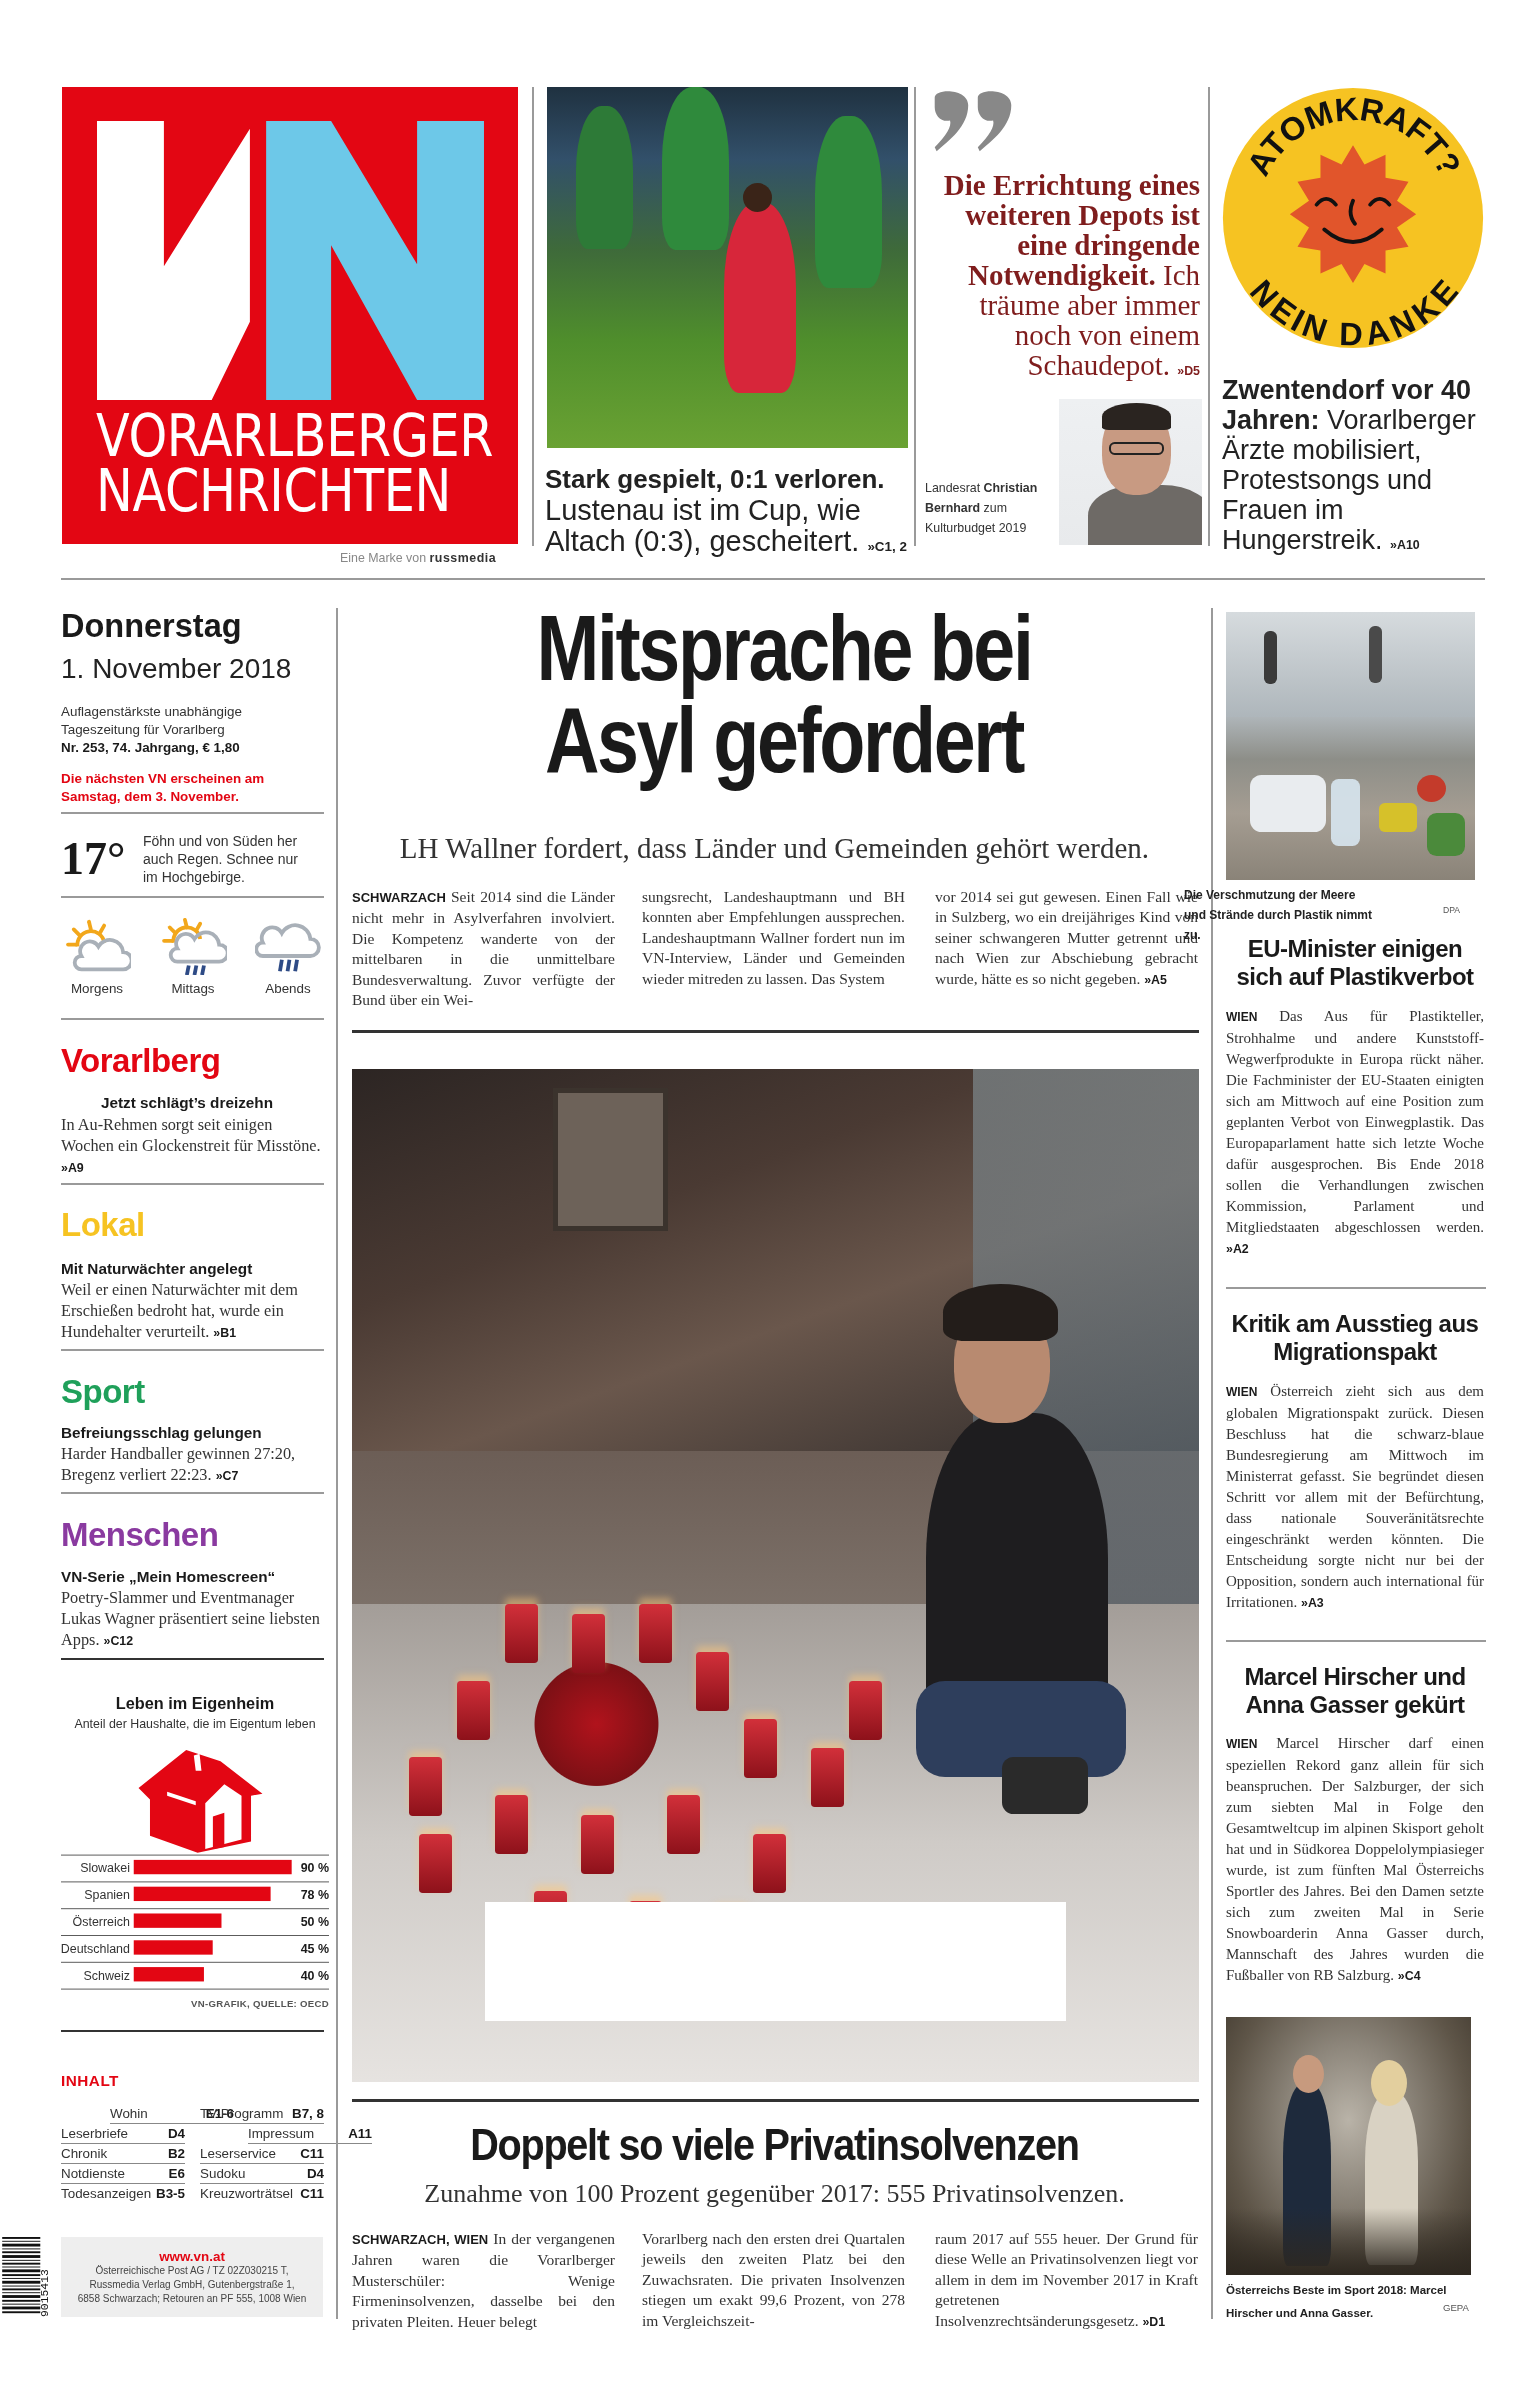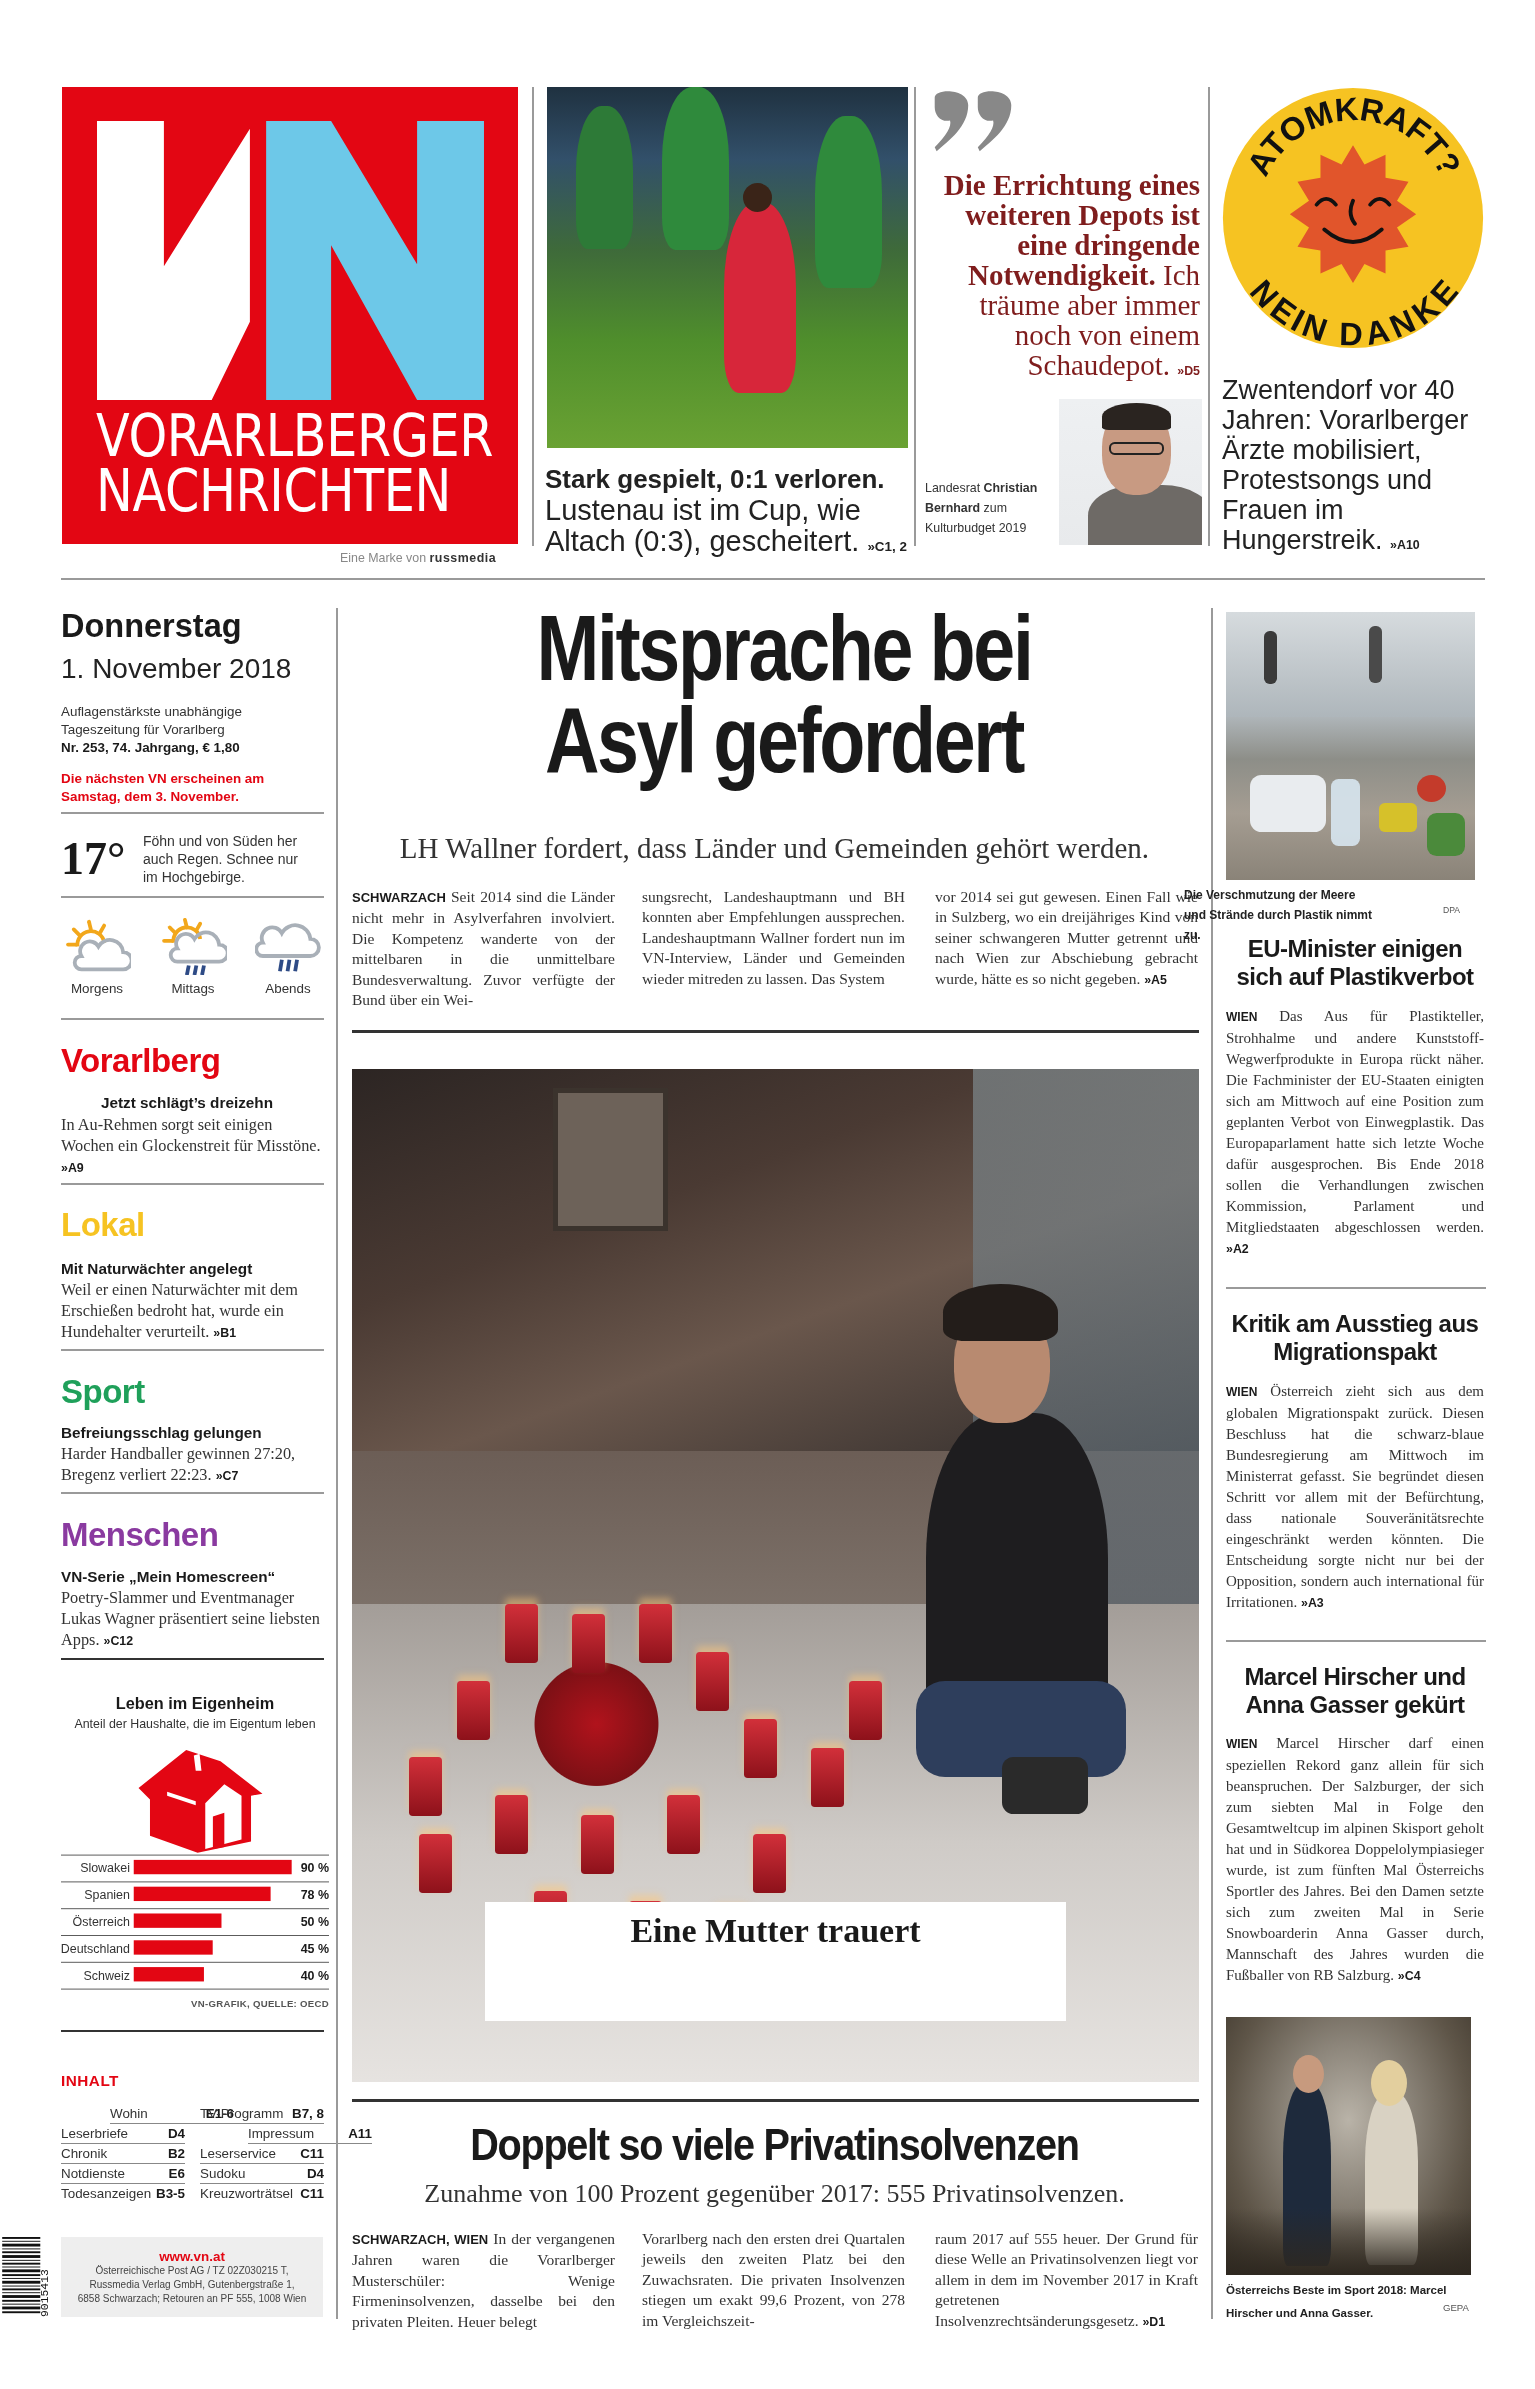--- a/index.html
+++ b/index.html
@@ -30,21 +30,21 @@
   #quote-text { left: 932px; top: 170px; width: 268px; font-size: 29px; line-height: 30px; color: #7f1d1d; text-align: right; }
   #quote-text b { font-weight: bold; }
   #quote-text .ref { font-family: "Liberation Sans", sans-serif; font-weight: bold; font-size: 12.4px; }
   #quote-credit { left: 925px; top: 478px; width: 143px; font-size: 12.4px; line-height: 20px; color: #333; }
   #quote-credit b { font-weight: bold; }
   #quote-photo { left: 1059px; top: 399px; width: 143px; height: 146px; background: linear-gradient(180deg,#eef0f2 0%,#e8eaec 100%); overflow: hidden; }
 
   
   #atom { left: 1221px; top: 86px; width: 264px; height: 264px; }
   #atom-text { left: 1222px; top: 375px; width: 287px; font-size: 27px; line-height: 30px; color: #222; }
-  #atom-text b { font-weight: normal; }
+  #atom-text b { font-weight: bold; }
   #atom-text .ref { font-weight: bold; font-size: 12.4px; }
 
   
   #day { left: 61px; top: 608px; font-size: 32.5px; font-weight: bold; color: #1a1a1a; }
   #date { left: 61px; top: 653px; font-size: 28px; color: #222; }
   #edition { left: 61px; top: 703px; font-size: 13.4px; line-height: 18px; color: #333; }
   #edition b { font-weight: bold; color: #1a1a1a; }
   #next-issue { left: 61px; top: 770px; font-size: 13.4px; line-height: 18px; font-weight: bold; color: #e30613; }
 
   #temp { left: 61px; top: 832px; font-size: 46px; font-weight: 900; font-family: "Liberation Serif", serif; color: #1a1a1a; }
@@ -423,21 +423,20 @@
       <div style="position: absolute; left: 277px; top: 832px; width: 32.5px; height: 59px; background: linear-gradient(rgb(210, 48, 58), rgb(141, 17, 26)); border-radius: 3.8px; box-shadow: rgba(255, 200, 120, 0.5) 0px -5.7px 7.6px;"></div>
       <div style="position: absolute; left: 363px; top: 841px; width: 32.5px; height: 59px; background: linear-gradient(rgb(210, 48, 58), rgb(141, 17, 26)); border-radius: 3.8px; box-shadow: rgba(255, 200, 120, 0.5) 0px -5.7px 7.6px;"></div>
     </div>
   <div style="position:absolute;left:574px;top:344px;width:182px;height:363px;background:#1e1d1f;border-radius:40% 40% 20% 20%;"></div>
   <div style="position:absolute;left:602px;top:239px;width:96px;height:115px;background:#b88a70;border-radius:45%;"></div>
   <div style="position:absolute;left:591px;top:215px;width:115px;height:57px;background:#231d1a;border-radius:50% 50% 20% 20%;"></div>
   <div style="position:absolute;left:564px;top:612px;width:210px;height:96px;background:#2e3e5c;border-radius:29px;"></div>
   <div style="position:absolute;left:650px;top:688px;width:86px;height:57px;background:#2a2a2a;border-radius:11.5px;"></div>
 </div>
 <div id="photo-caption-box" class="abs">
-  <div id="photo-caption-title">Eine Mutter trauert</div>
 </div>
 <div class="hr-dark" style="left:352px;top:2099px;width:847px;"></div>
 
 <div id="second-headline" class="abs">Doppelt so viele Privatinsolvenzen</div>
 <div id="second-deck" class="abs">Zunahme von 100 Prozent gegenüber 2017: 555 Privatinsolvenzen.</div>
 <div class="col3" style="left:352px;top:2229px;"><span class="dl">SCHWARZACH, WIEN</span> <span>In der vergangenen Jahren waren die Vorarlberger Musterschüler: Wenige Firmeninsolvenzen, dasselbe bei den privaten Pleiten. Heuer belegt</span></div>
 <div class="col3" style="left:642px;top:2229px;"><span>Vorarlberg nach den ersten drei Quartalen jeweils den zweiten Platz bei den Zuwachsraten. Die privaten Insolvenzen stiegen um exakt 99,6 Prozent, von 278 im Vergleichszeit-</span></div>
 <div class="col3" style="left:935px;top:2229px;"><span>raum 2017 auf 555 heuer. Der Grund für diese Welle an Privatinsolvenzen liegt vor allem in dem im November 2017 in Kraft getretenen Insolvenzrechtsänderungsgesetz.</span> <span class="ref">»D1</span></div>
 
 <div class="vr" style="left:1211px;top:608px;height:1711px;"></div>

